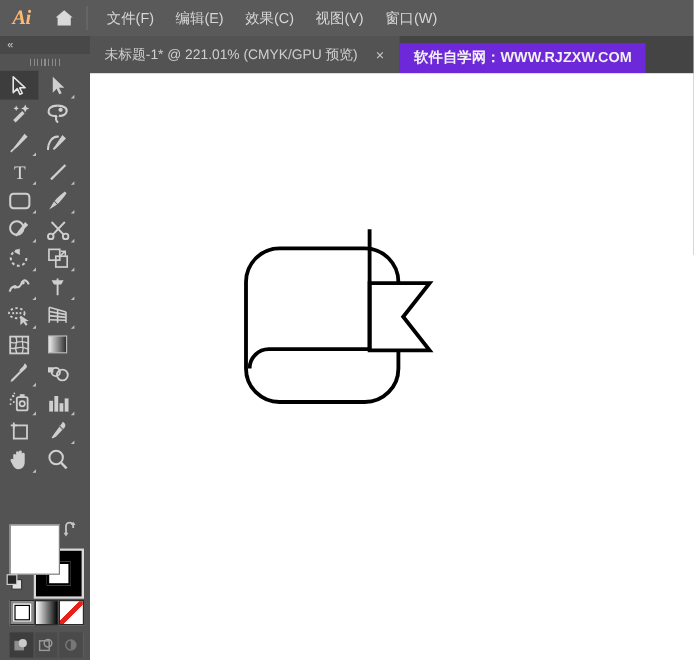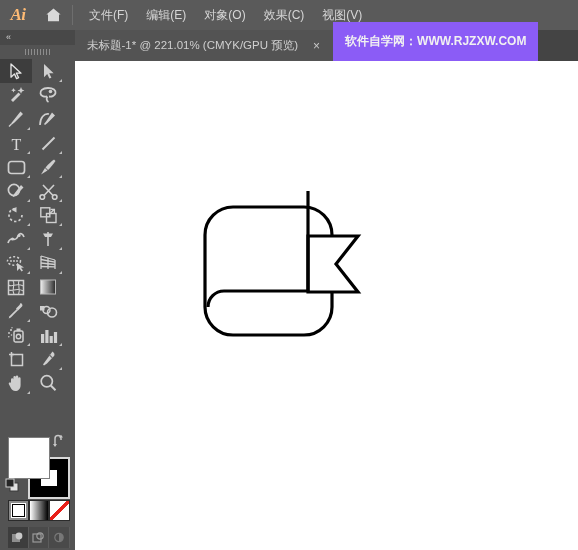--- a/index.html
+++ b/index.html
@@ -46,22 +46,22 @@
     padding:0 8px 0 12px;background:#535353;
     color:#cfcfcf;font-size:11.5px;white-space:nowrap;
     box-sizing:border-box;
   }
   .tab.active{background:#535353;}
   .tab-label{margin-right:10px;}
   .tab-close{
     color:#c9c9c9;font-size:12px;line-height:1;padding:0 5px;cursor:pointer;
   }
   .tab-extra{
-    height:39px;display:flex;align-items:center;padding:0 12px;
-    background:#8b5cf6;color:#f1f1f1;font-size:12px;font-weight:bold;
+    height:25px;display:flex;align-items:center;padding:0 12px;
+    background:#6d28d9;color:#f1f1f1;font-size:12px;font-weight:bold;
     white-space:nowrap;
   }
 
   
   .toolpanel{
     position:absolute;left:0;top:30px;width:75px;height:520px;
     background:#535353;
   }
   .tp-header{
     position:absolute;left:0;top:0;width:75px;height:15px;
@@ -158,23 +158,23 @@
     <div class="ai-logo">Ai</div>
     <div class="home-btn">
       <svg width="17" height="16" viewBox="0 0 17 16">
         <path d="M8.5 1.6 L1.4 7.6 L3.0 7.6 L3.0 14.3 L14.0 14.3 L14.0 7.6 L15.6 7.6 Z" fill="#d9d9d9"></path>
       </svg>
     </div>
     <div class="menu-sep"></div>
     <div class="menu-items">
       <div class="menu-item">文件(F)</div>
       <div class="menu-item">编辑(E)</div>
-      <div class="menu-item">对象(O)</div>
       <div class="menu-item">效果(C)</div>
       <div class="menu-item">视图(V)</div>
+      <div class="menu-item">窗口(W)</div>
     </div>
   </div>
 
   <div class="tabbar">
     <div class="tab active">
       <span class="tab-label">未标题-1* @ 221.01% (CMYK/GPU 预览)</span>
       <span class="tab-close">×</span>
     </div>
     <div class="tab-extra">软件自学网：WWW.RJZXW.COM</div>
   </div>

